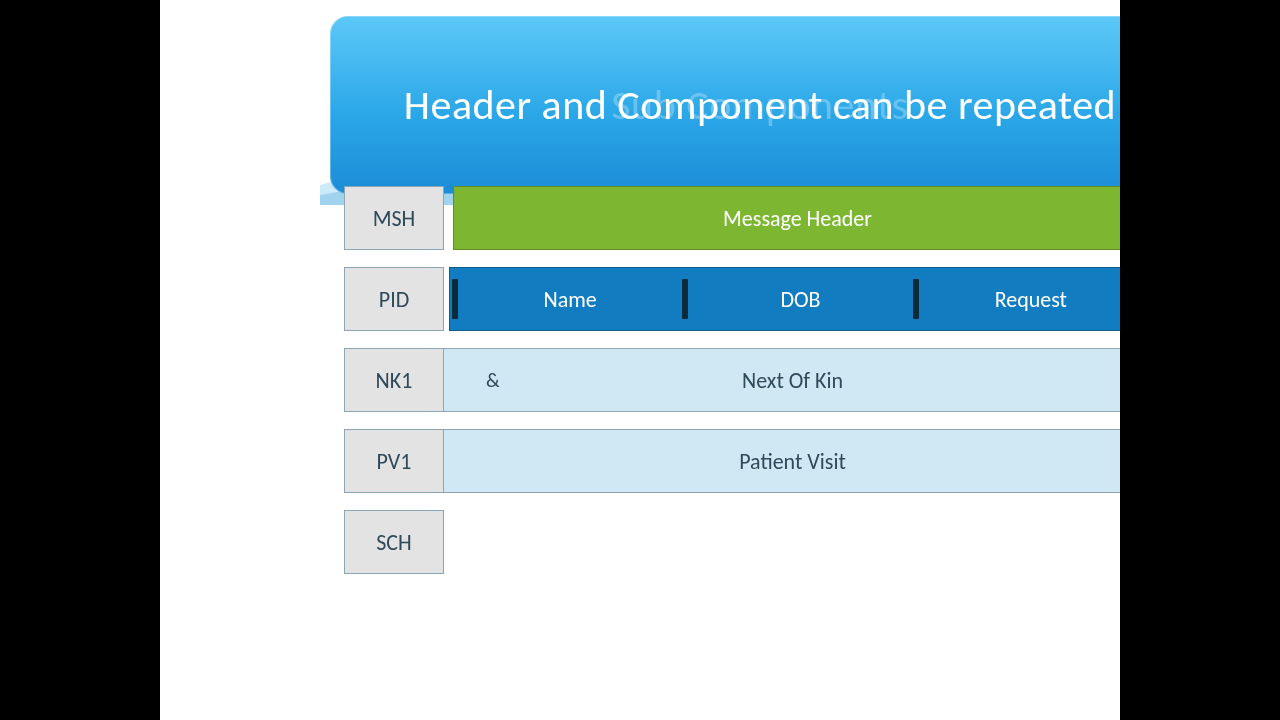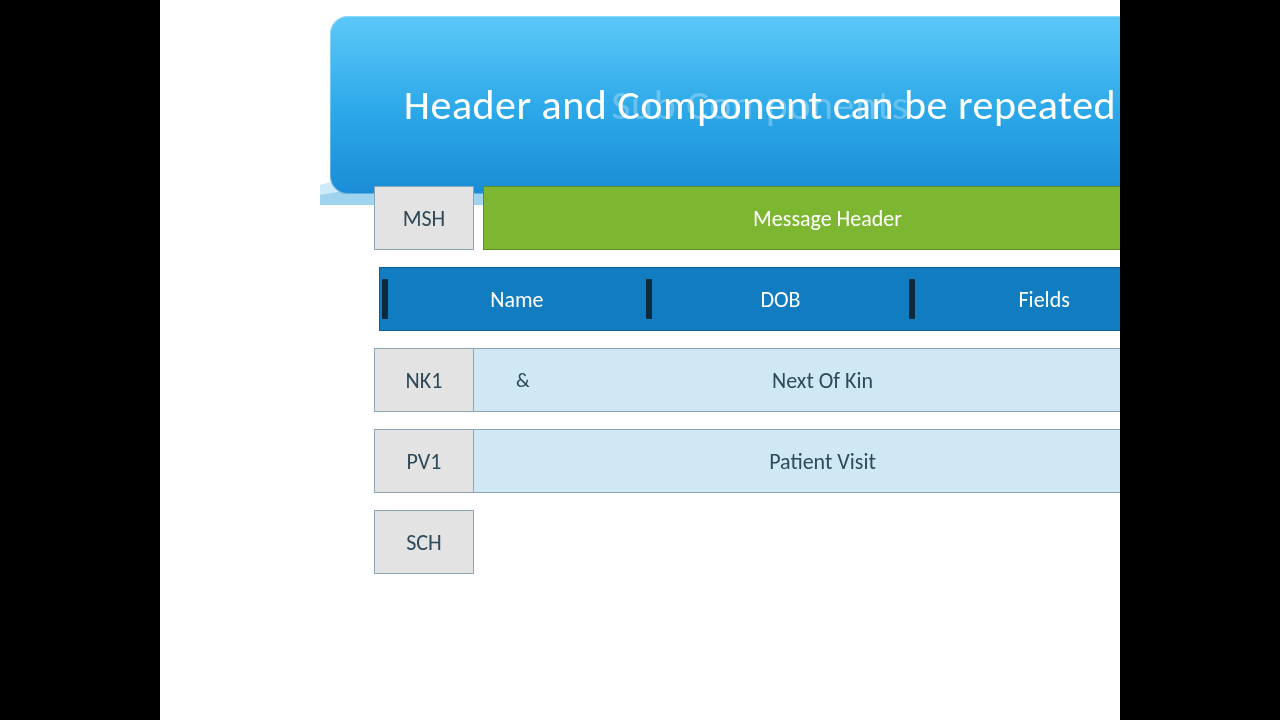--- a/index.html
+++ b/index.html
@@ -64,21 +64,21 @@
     width: 900px;
     top: 125px;
     height: 80px;
     z-index: 1;
     pointer-events: none;
   }
 
   .rows {
     position: absolute;
     top: 186px;
-    left: 214px;
+    left: 184px;
     width: 798px;
     display: flex;
     flex-direction: column;
     gap: 17px;
     z-index: 3;
   }
   .row {
     display: flex;
     height: 64px;
   }
@@ -172,27 +172,28 @@
   </svg>
 
   <div class="rows">
 
     <div class="row">
       <div class="seg-label">MSH</div>
       <div class="seg-body body-green">Message Header</div>
     </div>
 
     <div class="row">
+      <div class="seg-label">PID</div>
       <div class="seg-body body-blue-dark">
         <div class="pipe"></div>
         <div class="field">Name</div>
         <div class="pipe"></div>
         <div class="field">DOB</div>
         <div class="pipe"></div>
-        <div class="field">Fields</div>
+        <div class="field">Request</div>
       </div>
     </div>
 
     <div class="row" style="position:relative">
       <div class="seg-label">NK1</div>
       <div class="seg-body body-blue-light attached">Next Of Kin</div>
       <span class="nk1-amp" style="left:142px; top:20px;">&amp;</span>
     </div>
 
     <div class="row">

